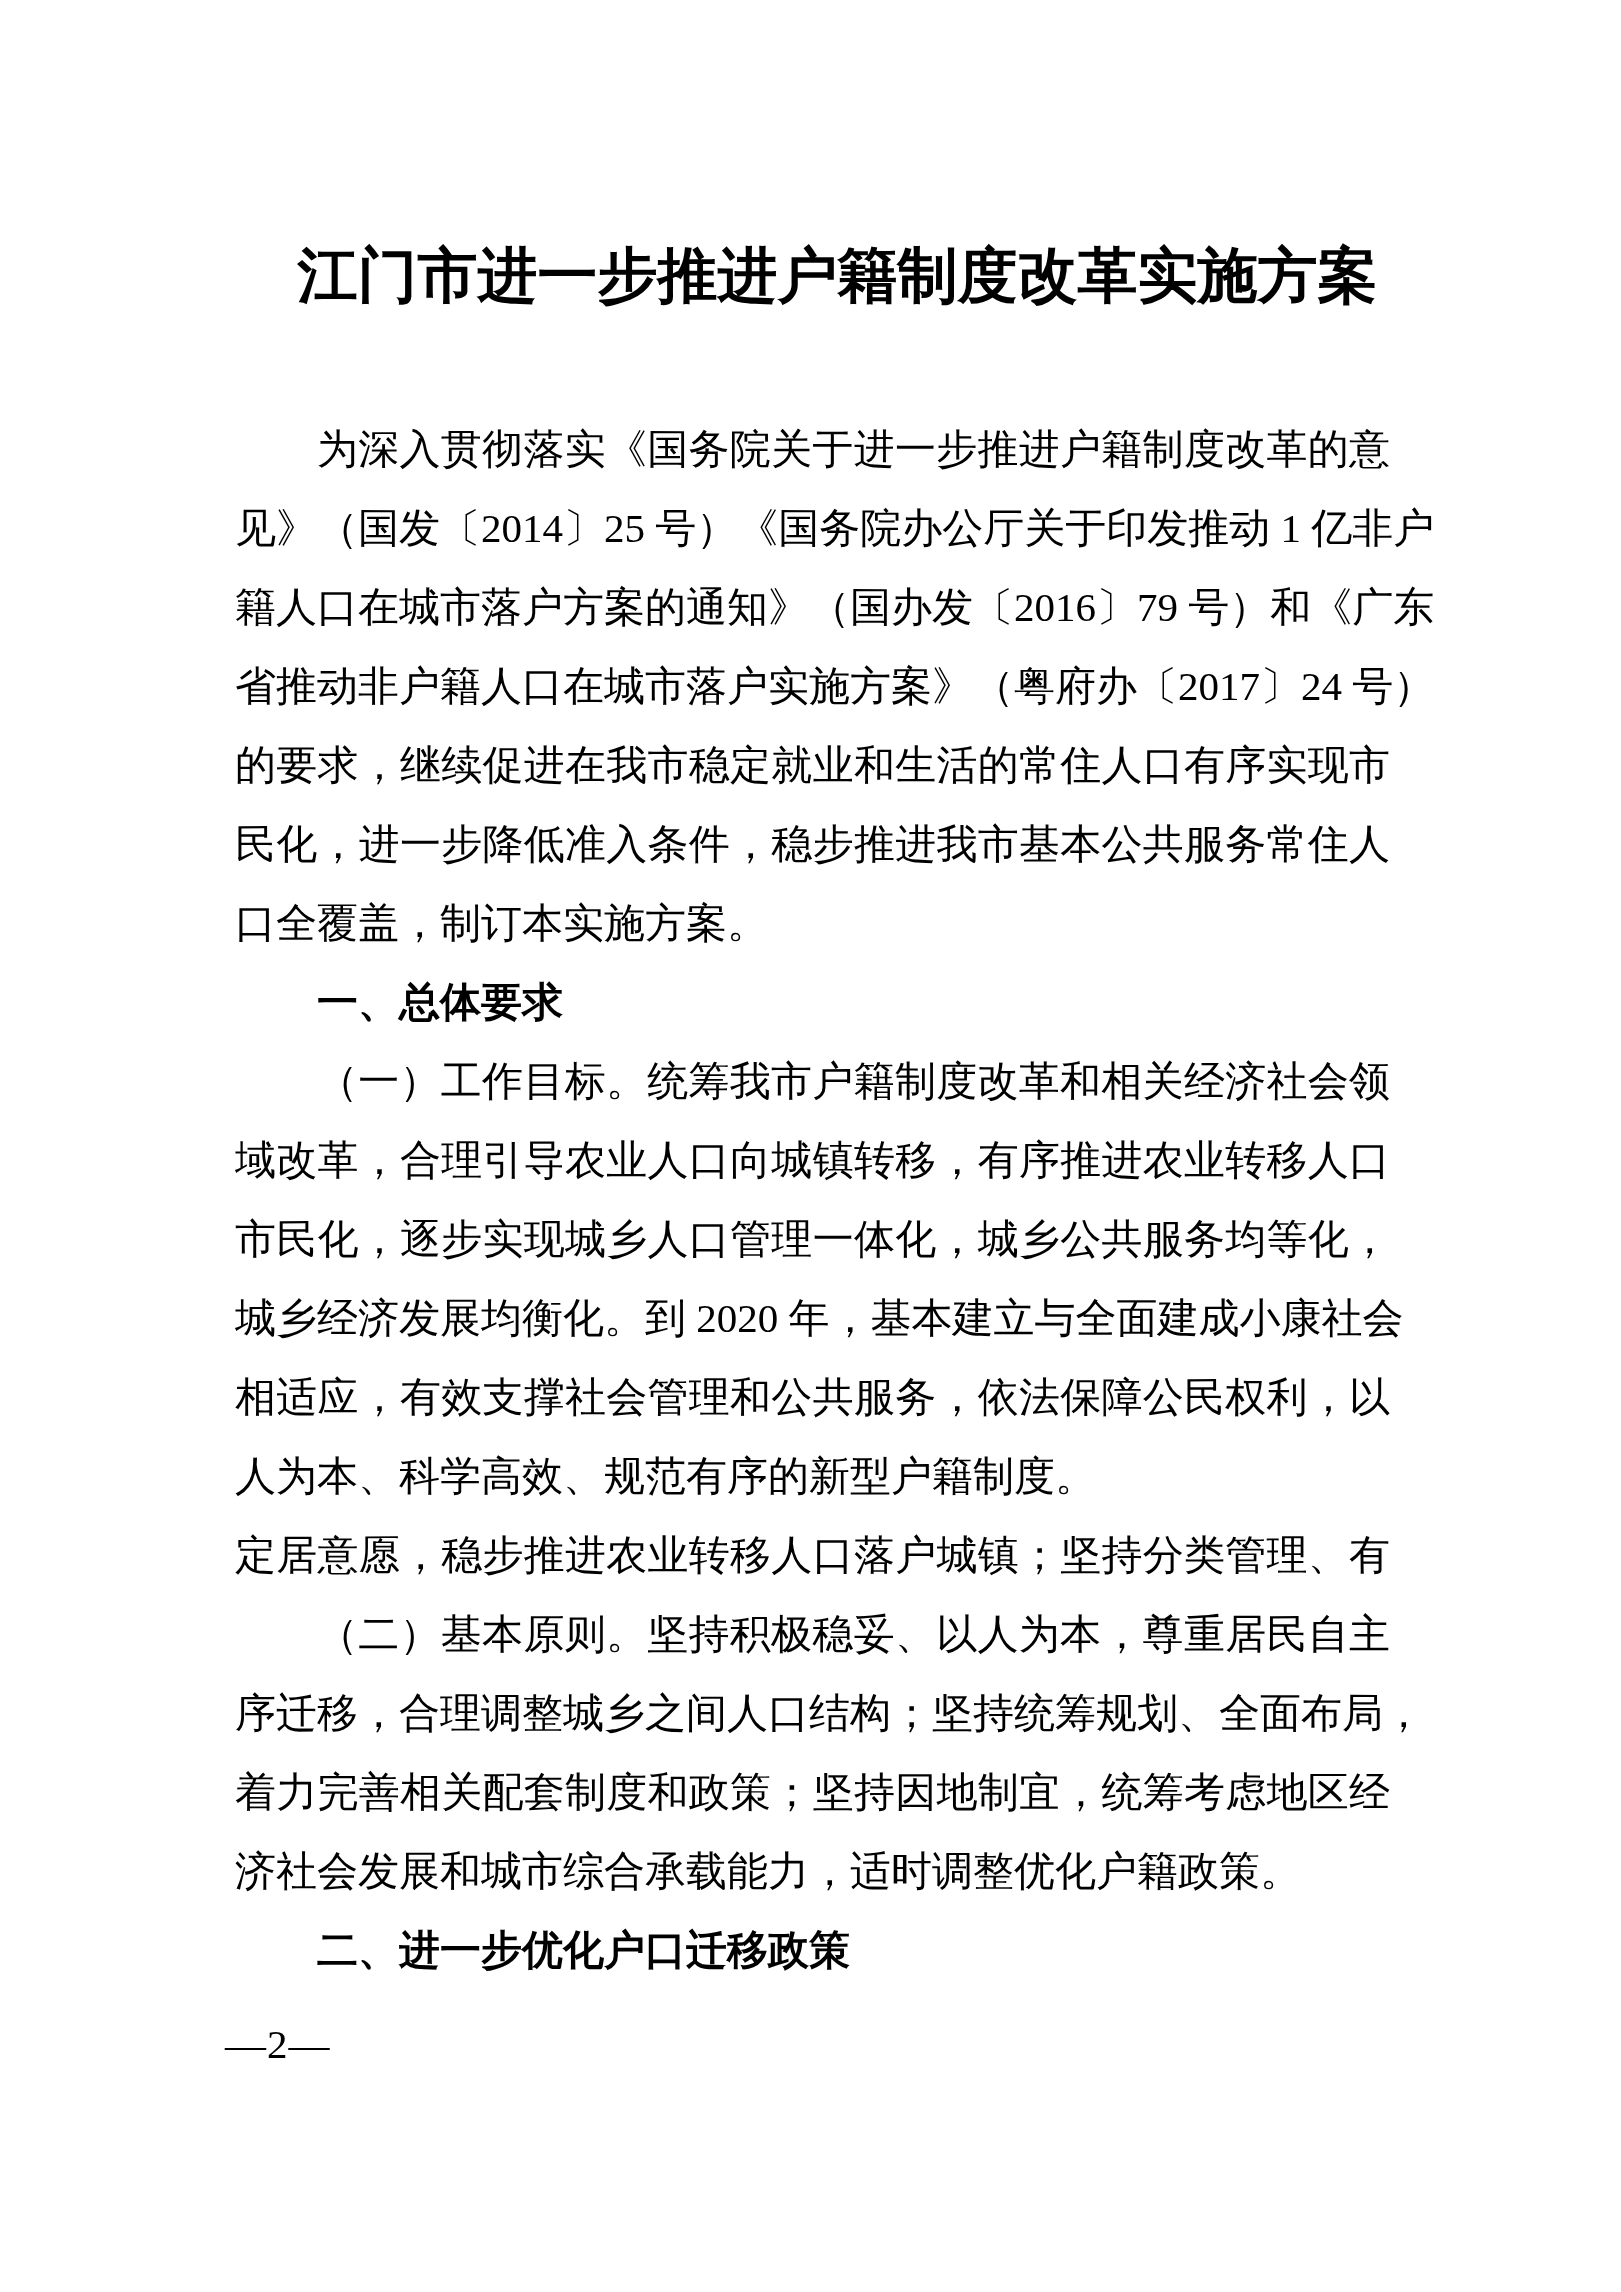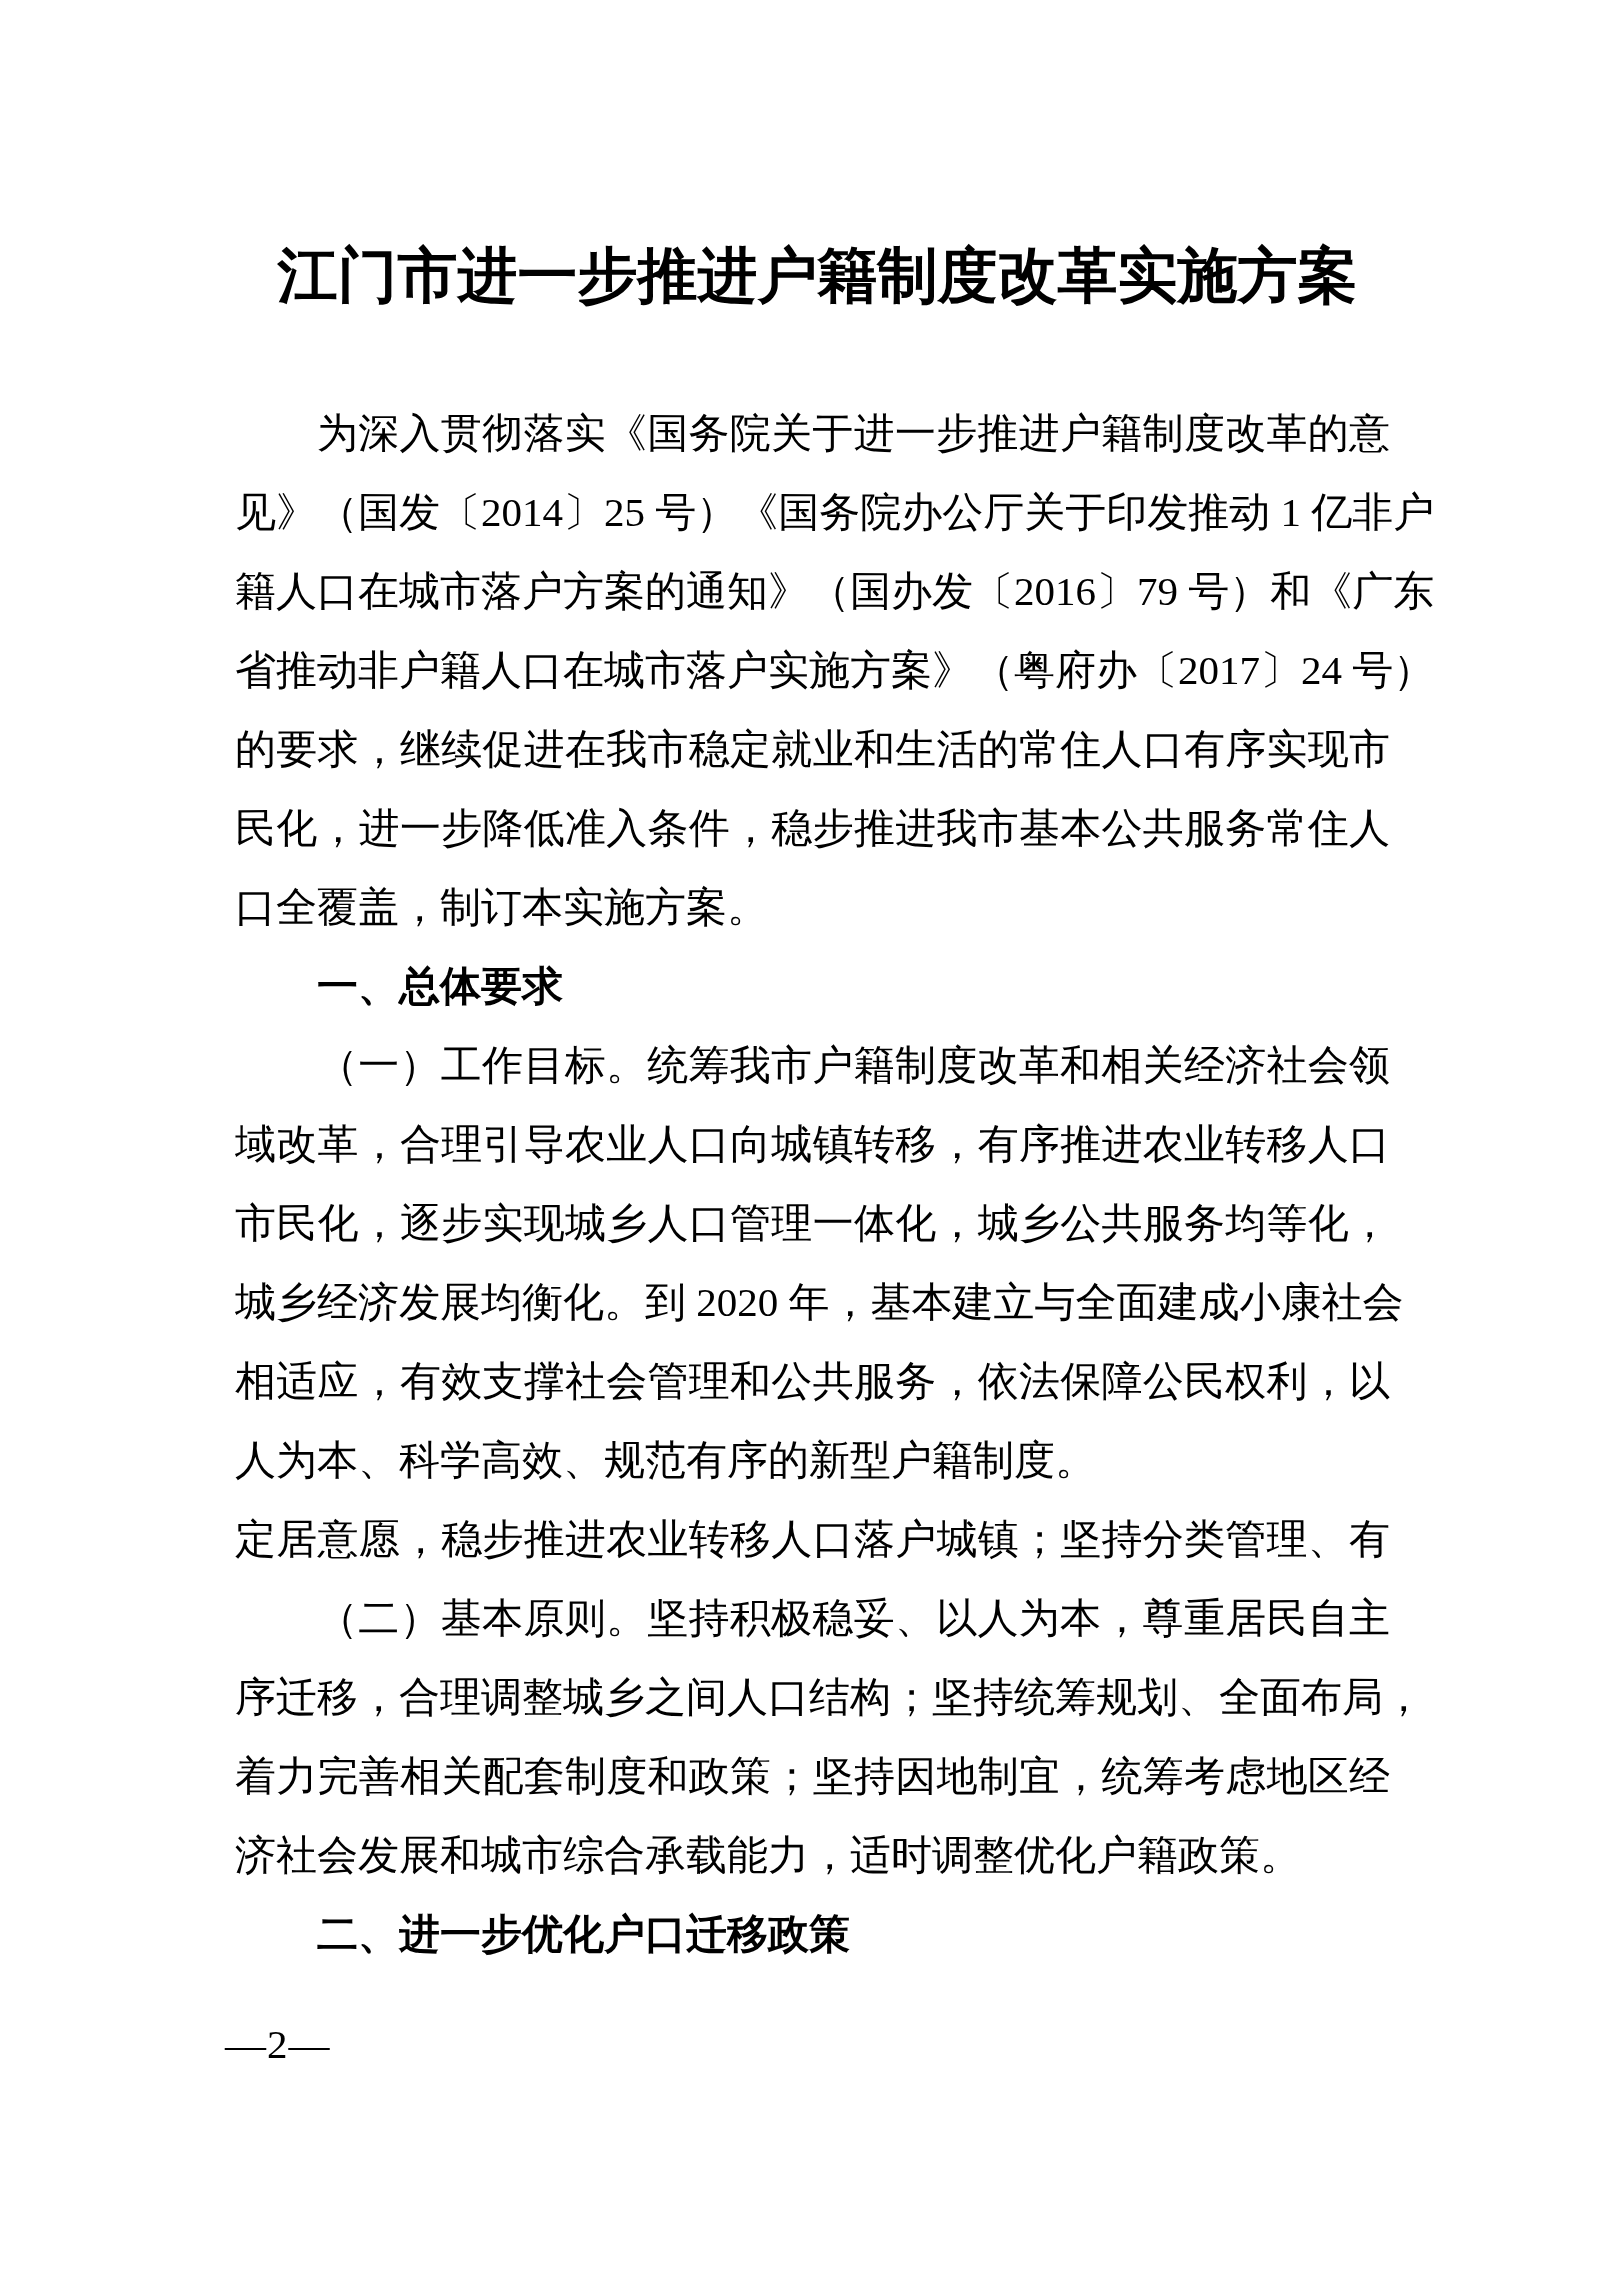--- a/index.html
+++ b/index.html
@@ -13,33 +13,33 @@
     height: 2293px;
     margin: 0 auto;
     background: #ffffff;
     color: #000000;
     font-family: "Liberation Serif", "DejaVu Serif", serif;
     overflow: hidden;
   }
   .doc-title {
     position: absolute;
     top: 241px;
-    left: 240px;
+    left: 260px;
     width: 1155px;
     margin: 0;
     font-size: 60px;
     line-height: 71px;
     font-weight: 700;
     text-align: center;
     letter-spacing: 0px;
     white-space: nowrap;
   }
   .content {
     position: absolute;
-    top: 394px;
+    top: 410px;
     left: 235px;
     width: 1155px;
     font-size: 41px;
     line-height: 79px;
   }
   .line {
     text-align: justify;
     text-align-last: justify;
     text-justify: inter-ideograph;
     white-space: nowrap;

